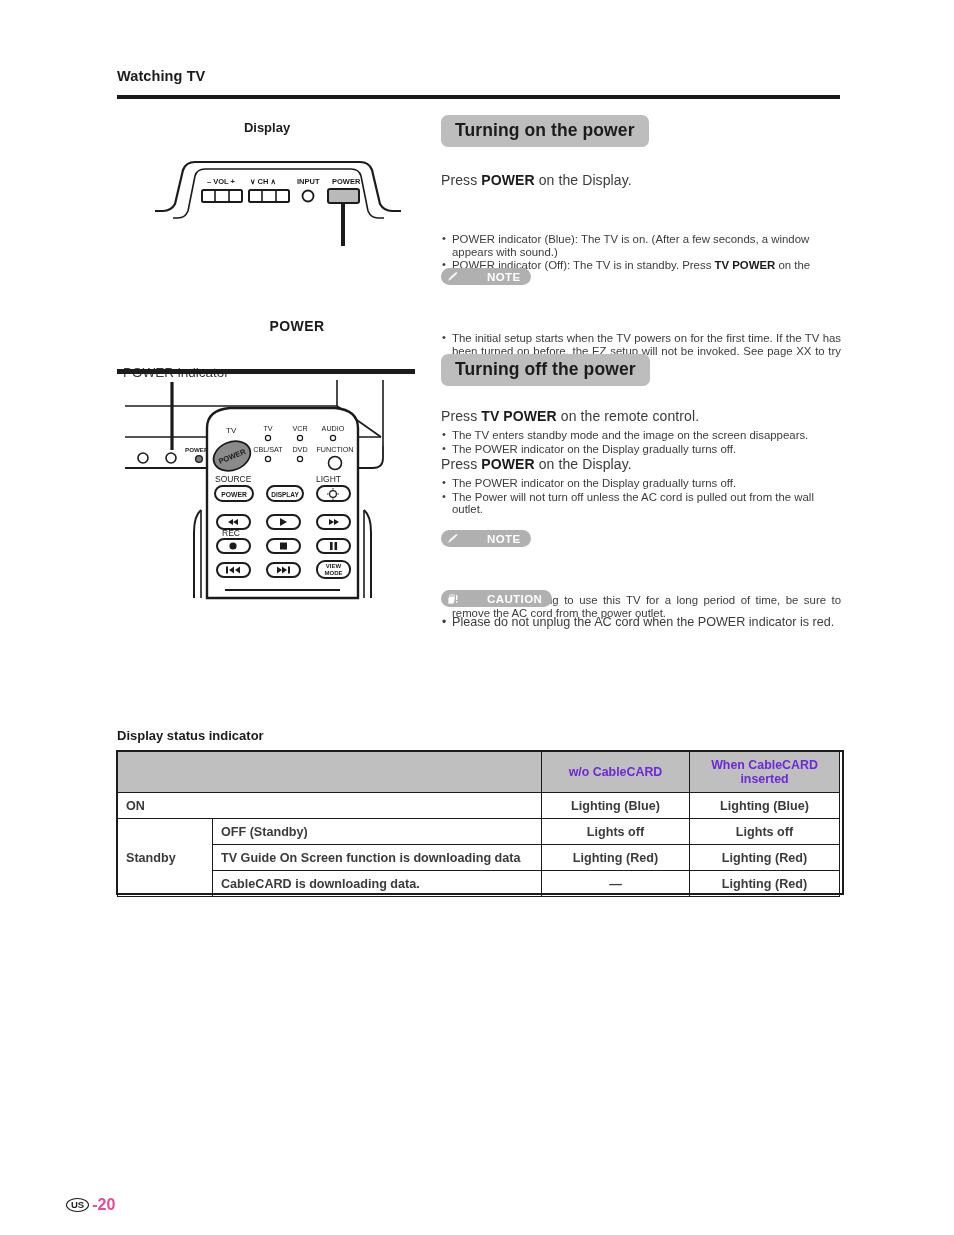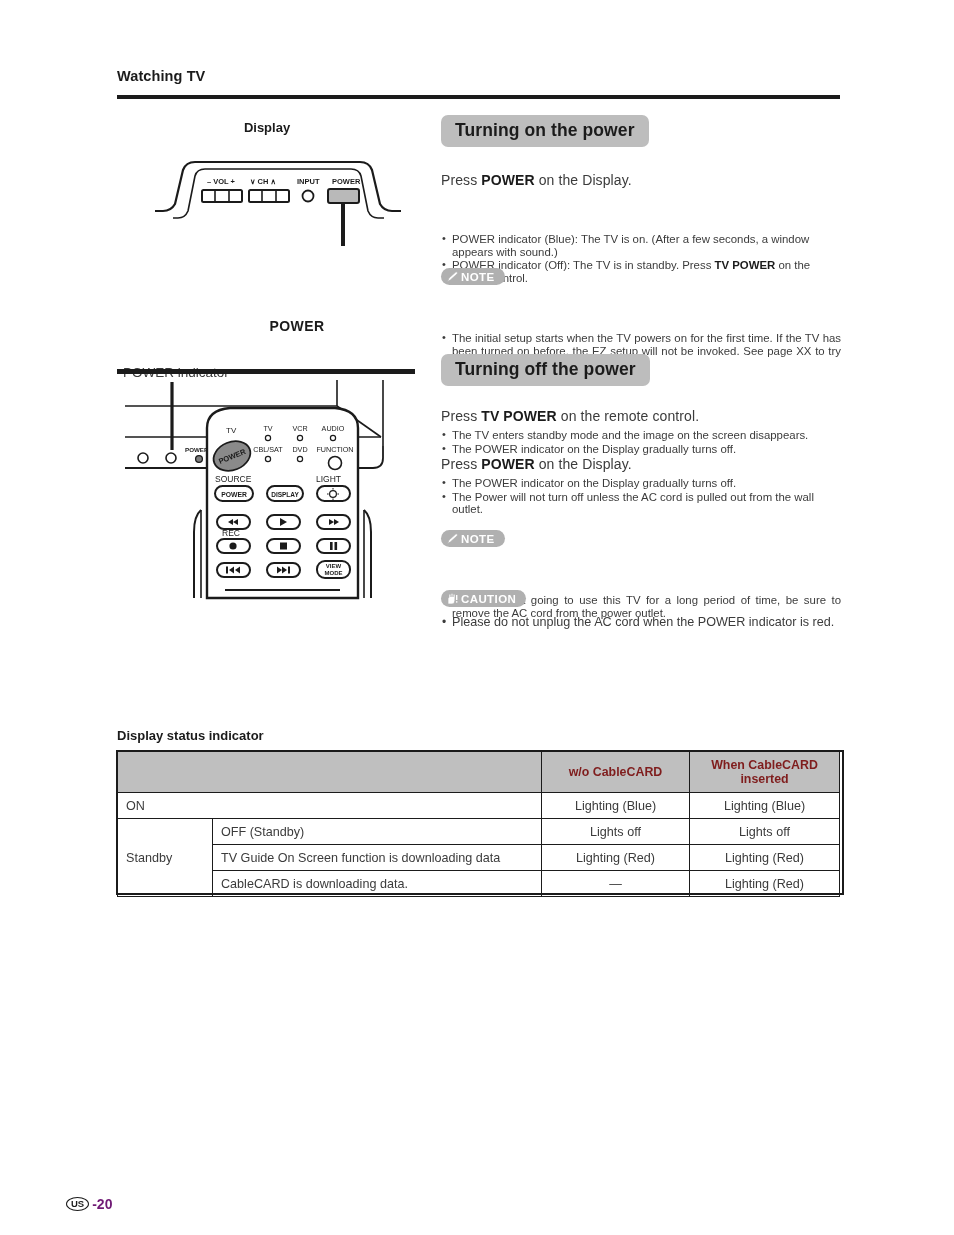--- a/index.html
+++ b/index.html
@@ -69,21 +69,21 @@
   }
   ul.bullets li:before{
     content:"\2022";position:absolute;left:1px;top:-1px;font-size:11px;color:#3b3b3b;
   }
   ul.bullets li b{color:#1b1b1b;font-weight:bold;}
   ul.just li{text-align:justify;margin-top:40px;}
 
   .badge{
     position:absolute;left:0;display:inline-flex;align-items:center;
     background:#b0b0b0;color:#ffffff;border-radius:9px;height:17px;
-    padding:0 10px 0 4px;font-size:11.5px;font-weight:bold;letter-spacing:.4px;
+    padding:0 10px 0 4px;font-size:11.5px;font-weight:bold;letter-spacing:.4px;gap:26px;
   }
   .badge svg{margin-right:2px;}
 
   .cautiontext{
     position:absolute;left:0;font-size:12.6px;line-height:14px;color:#3b3b3b;
     width:400px;padding-left:11px;
   }
   .cautiontext:before{
     content:"\2022";position:absolute;left:1px;top:0px;font-size:12px;
   }
@@ -91,44 +91,44 @@
   
   .tbl-title{
     position:absolute;left:117px;top:728px;font-size:13px;font-weight:bold;color:#1b1b1b;
   }
   table.status{
     position:absolute;left:117px;top:751px;width:722px;
     border-collapse:collapse;table-layout:fixed;
   }
   table.status td,table.status th{
     border:1px solid #1b1b1b;padding:0;text-align:center;vertical-align:middle;
-    font-size:12.6px;color:#3b3b3b;font-weight:normal;
+    font-size:12.6px;color:#3b3b3b;font-weight:bold;
   }
   table.status .hd{
-    background:#bfbfbf;color:#7f1d1d;font-weight:bold;font-size:12.4px;
+    background:#bfbfbf;color:#6d28d9;font-weight:bold;font-size:12.4px;
     height:40px;line-height:14px;
   }
   table.status .lbl{
     text-align:left;padding-left:8px;color:#3b3b3b;height:25px;
   }
   .tbl-frame{
     position:absolute;left:116px;top:750px;width:724px;height:141px;
     border:2px solid #1b1b1b;pointer-events:none;
   }
 
   
   .footer{
     position:absolute;left:66px;top:1196px;display:flex;align-items:center;
   }
   .us-oval{
     display:inline-block;border:1.5px solid #1b1b1b;border-radius:50%;
     font-size:9.5px;font-weight:bold;padding:0px 4px 1px 4px;color:#1b1b1b;
     line-height:11px;
   }
-  .pg-num{font-size:14px;font-weight:bold;color:#701a75;margin-left:3px;}
+  .pg-num{font-size:16px;font-weight:bold;color:#ec4899;margin-left:3px;}
 </style>
 </head>
 <body>
 
 <div class="page">
 
   <div class="sec-title">Watching TV</div>
   <div class="header-rule"></div>
 
   <div class="left-col">

